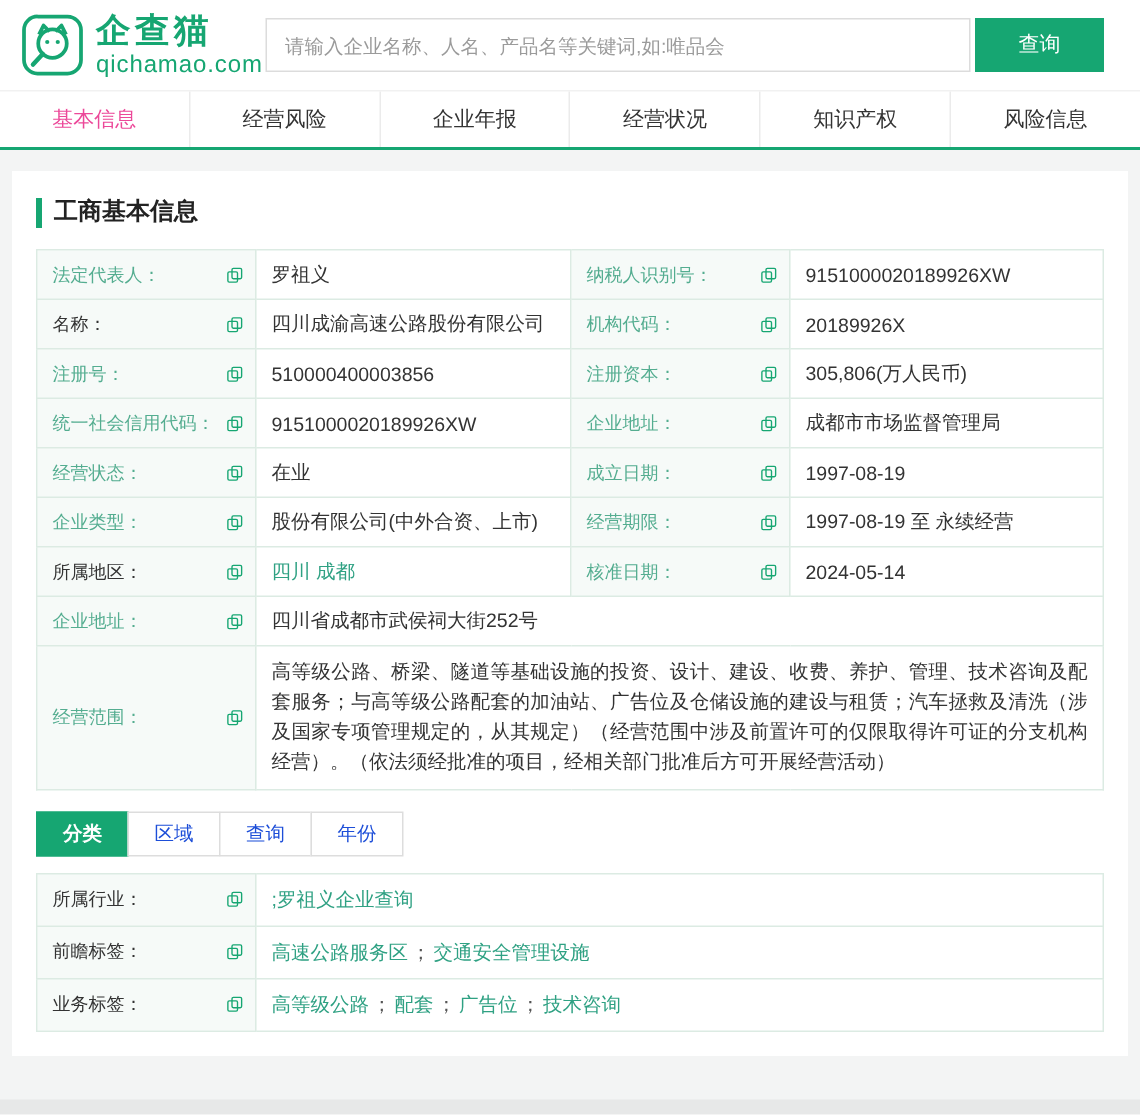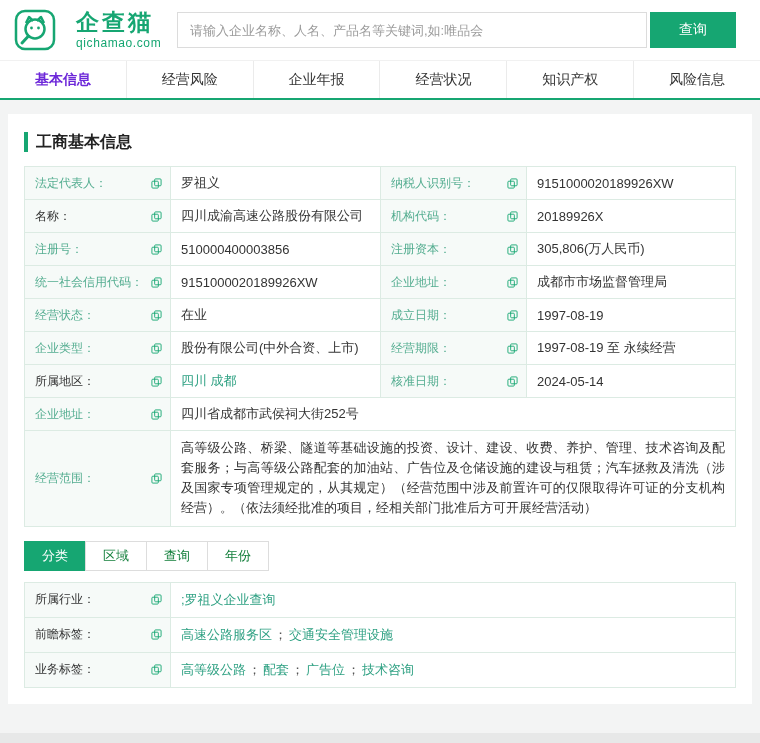--- a/index.html
+++ b/index.html
@@ -1,56 +1,56 @@
 <!DOCTYPE html>
 <html><head>
 <meta charset="utf-8">
 <style>
   *{box-sizing:border-box;margin:0;padding:0}
   html,body{width:760px;height:743px;overflow:hidden}
   body{background:#f3f4f4;font-family:"Liberation Sans",sans-serif;position:relative}
 
   
   .header{height:60px;background:#fff;display:flex;align-items:center;padding:0 14px}
-  .logo{display:flex;align-items:center;gap:20px;cursor:pointer}
+  .logo{display:flex;align-items:center;gap:8px;cursor:pointer}
   .logo-text{display:flex;flex-direction:column;line-height:1.1}
   .brand-name{color:#16a672;font-size:23px;font-weight:bold;letter-spacing:3px}
-  .brand-domain{color:#16a672;font-size:12px;letter-spacing:.6px;margin-top:2px}
+  .brand-domain{color:#16a672;font-size:16px;letter-spacing:.6px;margin-top:2px}
   .search-area{margin-left:auto;display:flex;margin-right:10px}
   .search-input{width:470px;height:36px;border:1px solid #dcdcdc;padding:0 12px;font-size:13px;color:#333;outline:none}
   .search-input::placeholder{color:#9b9b9b}
   .search-btn{width:86px;height:36px;background:#16a672;color:#fff;border:none;font-size:14px;cursor:pointer;margin-left:3px}
 
   
   .nav{height:40px;background:#fff;display:flex;border-top:1px solid #f1f1f1;border-bottom:2px solid #16a672}
   .nav-tab{flex:1;display:flex;align-items:center;justify-content:center;font-size:14px;color:#333;cursor:pointer}
   .nav-tab + .nav-tab{border-left:1px solid #ebebeb}
-  .nav-tab.active{color:#6d28d9;font-weight:bold}
+  .nav-tab.active{color:#ec4899;font-weight:normal}
 
   
   .card{background:#fff;margin:14px 8px 0;padding:12px 16px 16px}
   .sec-title{font-size:16px;color:#222;border-left:4px solid #16a672;padding-left:8px;line-height:20px;margin:6px 0 14px;font-weight:bold}
 
   table{width:100%;border-collapse:collapse;table-layout:fixed}
   .info-table td,.tag-table td{border:1px solid #dcebe3;font-size:13px;vertical-align:middle}
   td.lbl{background:#f6faf8;padding:7px 8px 7px 10px}
   .lbl-inner{display:flex;align-items:center;justify-content:space-between;gap:2px}
   .lbl-text{font-size:12px;white-space:nowrap}
   .lbl.g .lbl-text{color:#54ad90}
   .lbl.d .lbl-text{color:#333}
   td.val{padding:7px 10px;color:#333;word-break:break-all}
   .val-link{color:#2fa183;text-decoration:none;cursor:pointer}
   .scope-text{line-height:1.55;text-align:justify}
   .mini-icon{flex:none;cursor:pointer}
 
   
   .filter-tabs{display:flex;margin:14px 0 11px}
-  .ftab{min-width:62px;height:30px;display:flex;align-items:center;justify-content:center;font-size:13px;border:1px solid #ddd;background:#fff;color:#15803d;cursor:pointer;margin-left:-1px;padding:0 14px}
+  .ftab{min-width:62px;height:30px;display:flex;align-items:center;justify-content:center;font-size:13px;border:1px solid #ddd;background:#fff;color:#1d4ed8;cursor:pointer;margin-left:-1px;padding:0 14px}
   .ftab:first-child{margin-left:0}
-  .ftab.active{background:#16a672;border-color:#16a672;color:#fff;font-weight:normal}
+  .ftab.active{background:#16a672;border-color:#16a672;color:#fff;font-weight:bold}
 
   
   .tag-table td.val{padding:8px 10px}
   .tag-link{color:#2fa183;text-decoration:none;cursor:pointer}
   .sep{color:#555;margin:0 2px}
 
   .footer-strip{position:absolute;left:0;right:0;bottom:0;height:10px;background:#e7e8e8}
 </style>
 </head>
 <body>

